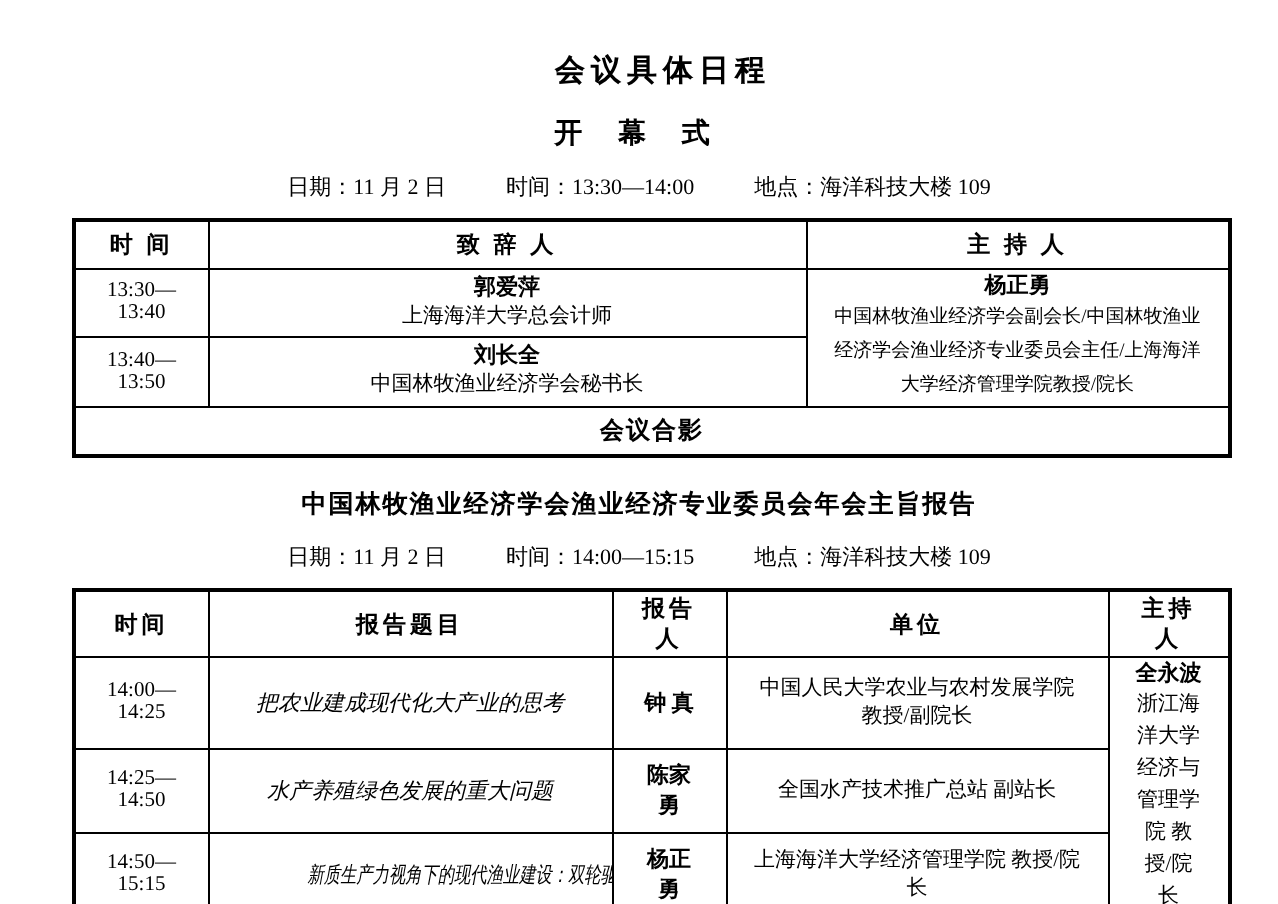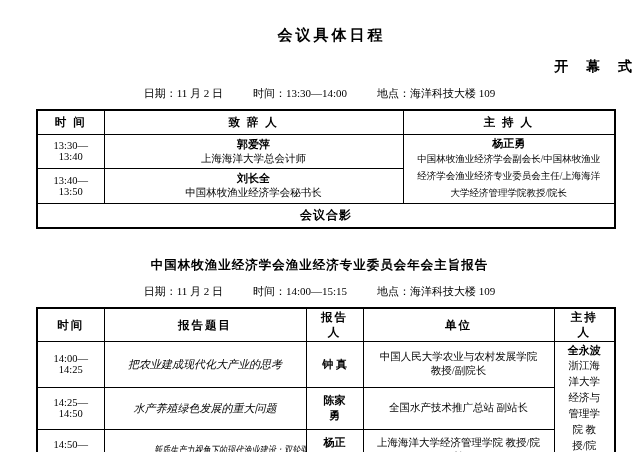--- a/index.html
+++ b/index.html
@@ -5,27 +5,27 @@
   html,body { margin:0; padding:0; background:#ffffff; }
   .page {
     position:relative; width:639px; height:452px; background:#ffffff;
     color:#000; font-family:"Liberation Serif", serif; overflow:hidden;
   }
   .h1 {
     padding-top:26px; text-align:center; font-weight:bold; font-size:15px;
     letter-spacing:3px; font-family:"Liberation Sans", sans-serif;padding-left:24px;
   }
   .h2 {
-    margin-top:13px; text-align:right; font-weight:bold; font-size:14px;
+    margin-top:13px; text-align:center; font-weight:bold; font-size:14px;
     letter-spacing:7px; font-family:"Liberation Sans", sans-serif;
   }
   .info { margin-top:10px; text-align:center; font-size:11px; }
   .info .seg { margin:0 15px; white-space:nowrap; }
   .section-title {
-    margin-top:28px; text-align:center; font-weight:bold; font-size:12.5px;
+    margin-top:15px; text-align:center; font-weight:bold; font-size:12.5px;
     font-family:"Liberation Sans", sans-serif; letter-spacing:1px;
   }
   table {
     border-collapse:collapse; table-layout:fixed;
     margin-left:36px; width:578px; border:2px solid #000;
   }
   .t1 { margin-top:8px; }
   .t2 { margin-top:8px; }
   th, td {
     border:1px solid #000; padding:1px 13px; text-align:center;

